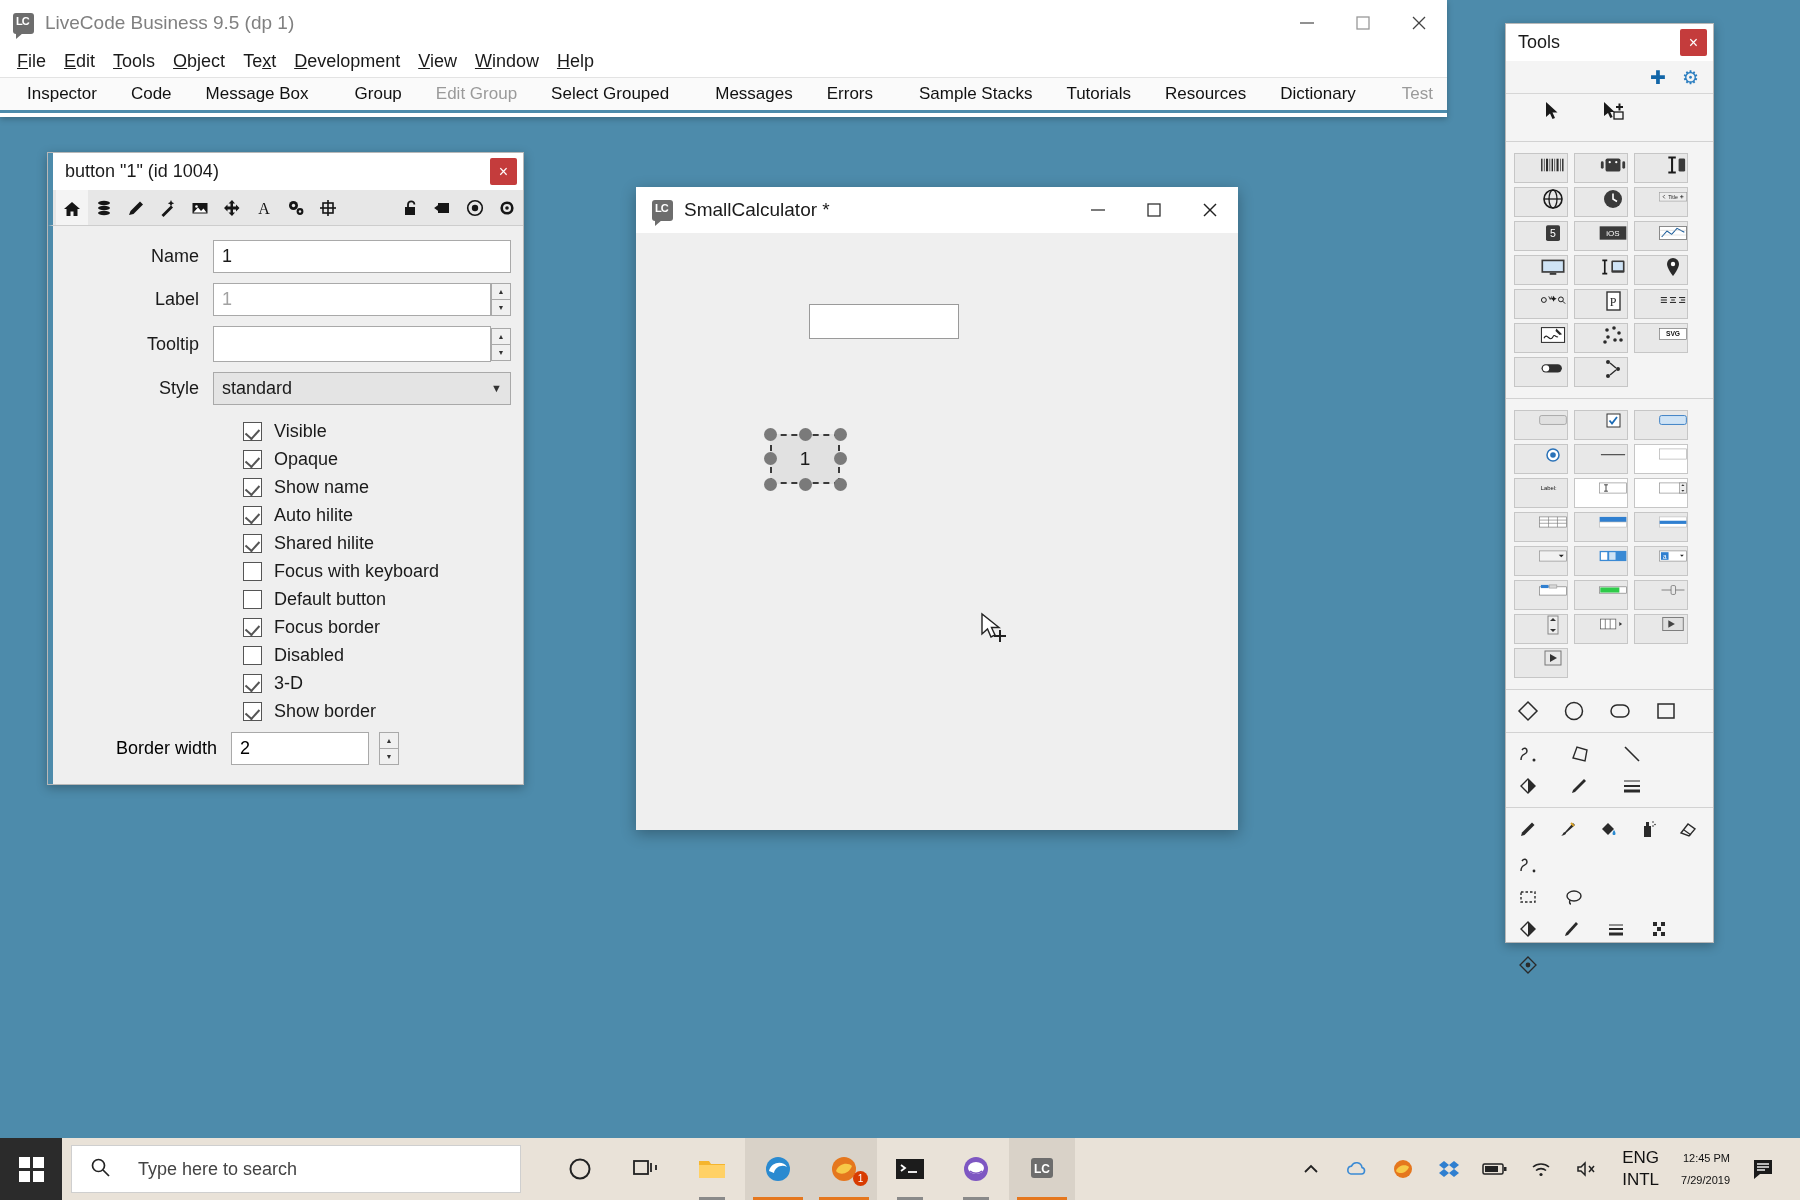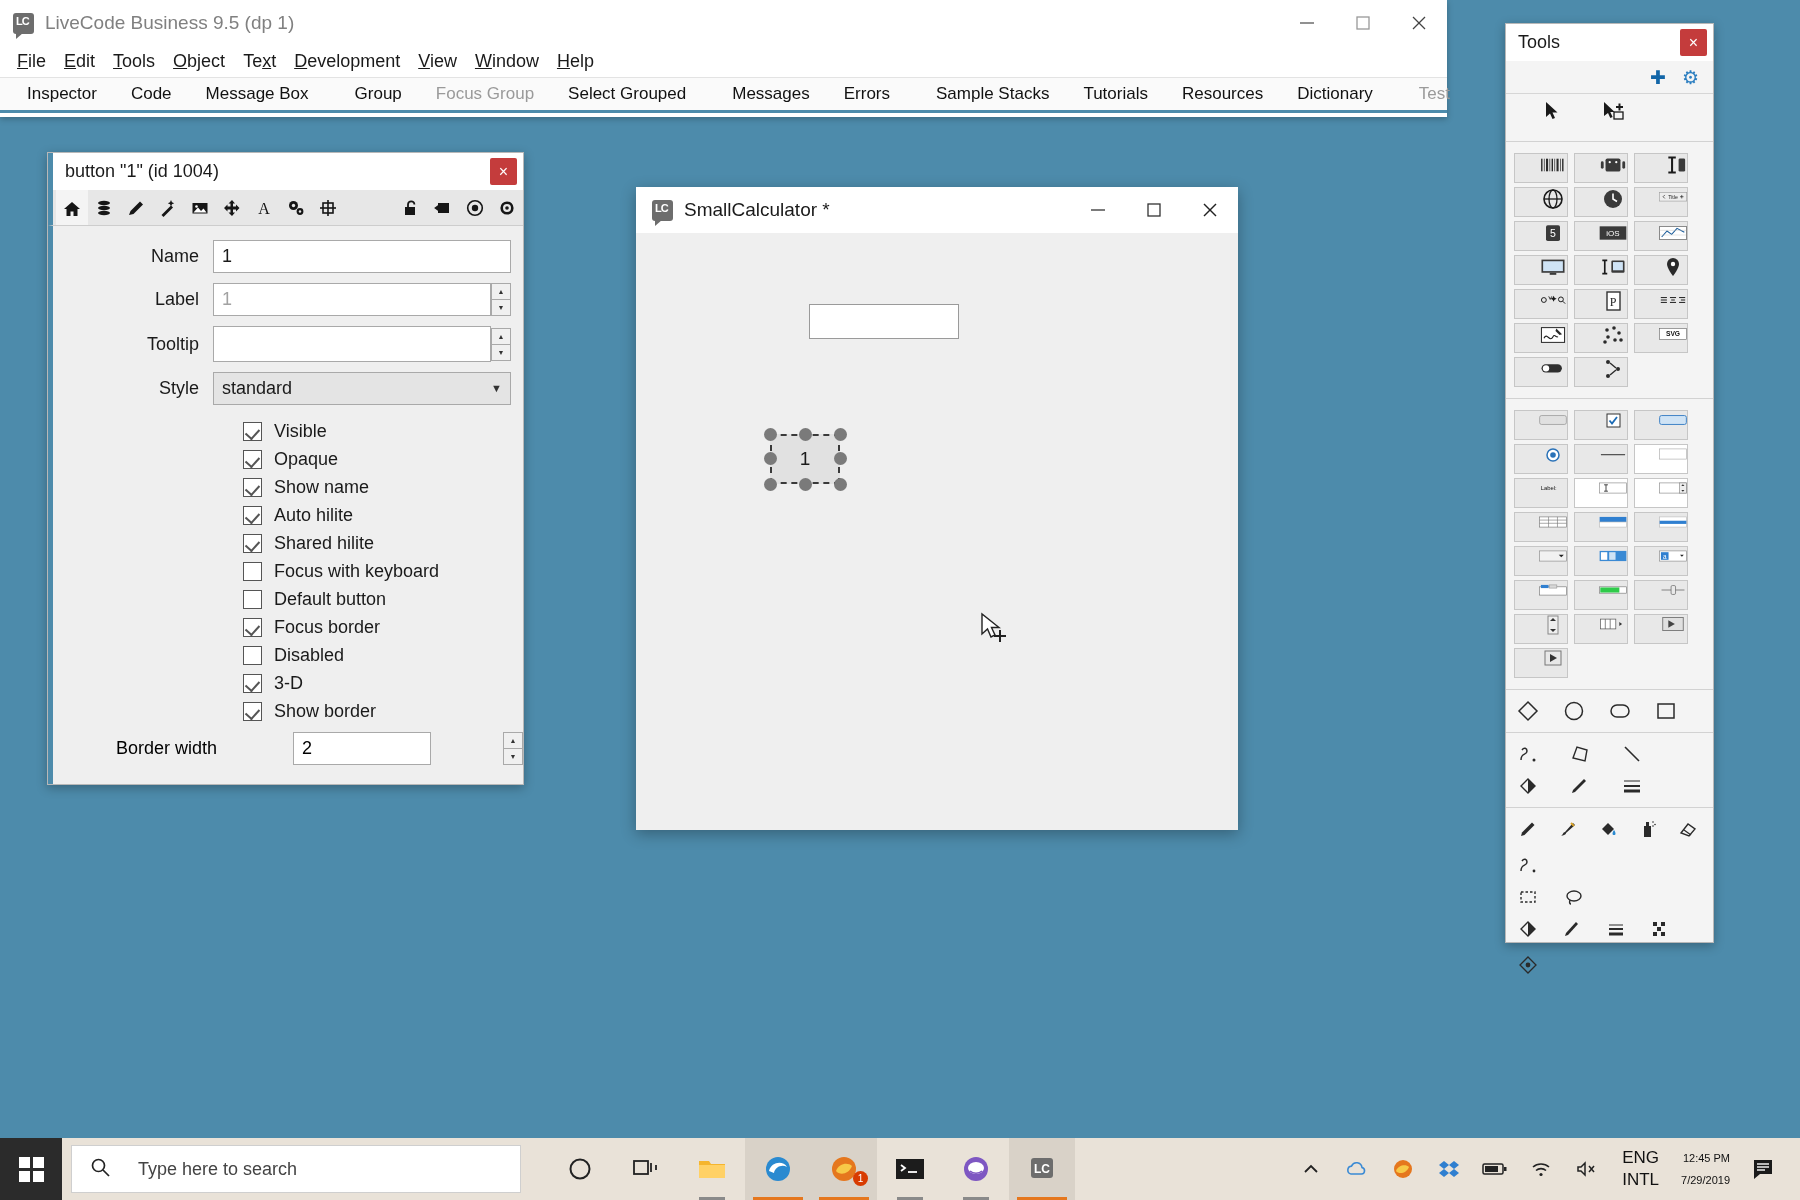--- a/index.html
+++ b/index.html
@@ -138,21 +138,21 @@
     width: 19px; height: 19px; border: 1px solid #555; background: #fff;
     flex: none; position: relative; margin-right: 12px;
   }
   .cbox.checked::after {
     content: ""; position: absolute; left: 4px; top: 3px;
     width: 7px; height: 11px; border: solid #555;
     border-width: 0 2px 2px 0; transform: rotate(42deg);
   }
   .cblabel { font-size: 18px; color: #1a1a1a; }
 
-  .bw-row { display: flex; align-items: center; margin-top: 10px; justify-content: space-between; }
+  .bw-row { display: flex; align-items: center; margin-top: 10px; }
   .bw-label { width: 178px; text-align: right; padding-right: 14px; font-size: 18px; }
   .bw-input {
     width: 138px; height: 33px; background: #fff; border: 1px solid #a9a9a9;
     font-size: 18px; padding: 0 8px; line-height: 31px;
   }
 
   
   #calc-window {
     position: absolute; left: 636px; top: 187px; width: 602px; height: 643px;
     background: #efefef; box-shadow: 0 4px 14px rgba(0,0,0,.3);
@@ -307,21 +307,21 @@
     <span class="menu-item"><u>W</u>indow</span>
     <span class="menu-item"><u>H</u>elp</span>
   </div>
 
   <div id="ide-toolbar">
     <span class="tb-item">Inspector</span>
     <span class="tb-item">Code</span>
     <span class="tb-item">Message Box</span>
     <span class="tb-sep"></span>
     <span class="tb-item">Group</span>
-    <span class="tb-item dim">Focus Group</span>
+    <span class="tb-item dim">Edit Group</span>
     <span class="tb-item">Select Grouped</span>
     <span class="tb-sep"></span>
     <span class="tb-item">Messages</span>
     <span class="tb-item">Errors</span>
     <span class="tb-sep"></span>
     <span class="tb-item">Sample Stacks</span>
     <span class="tb-item">Tutorials</span>
     <span class="tb-item">Resources</span>
     <span class="tb-item">Dictionary</span>
     <span class="tb-sep"></span>

